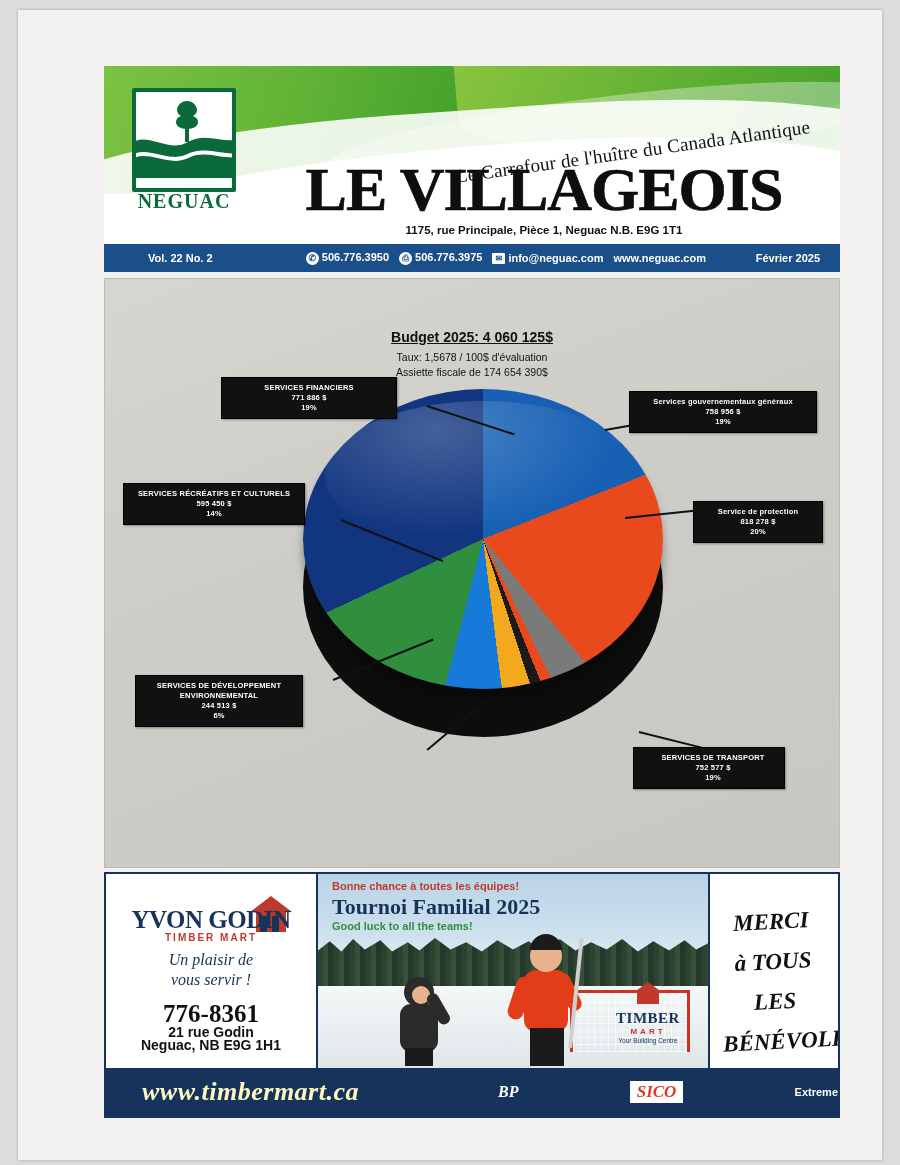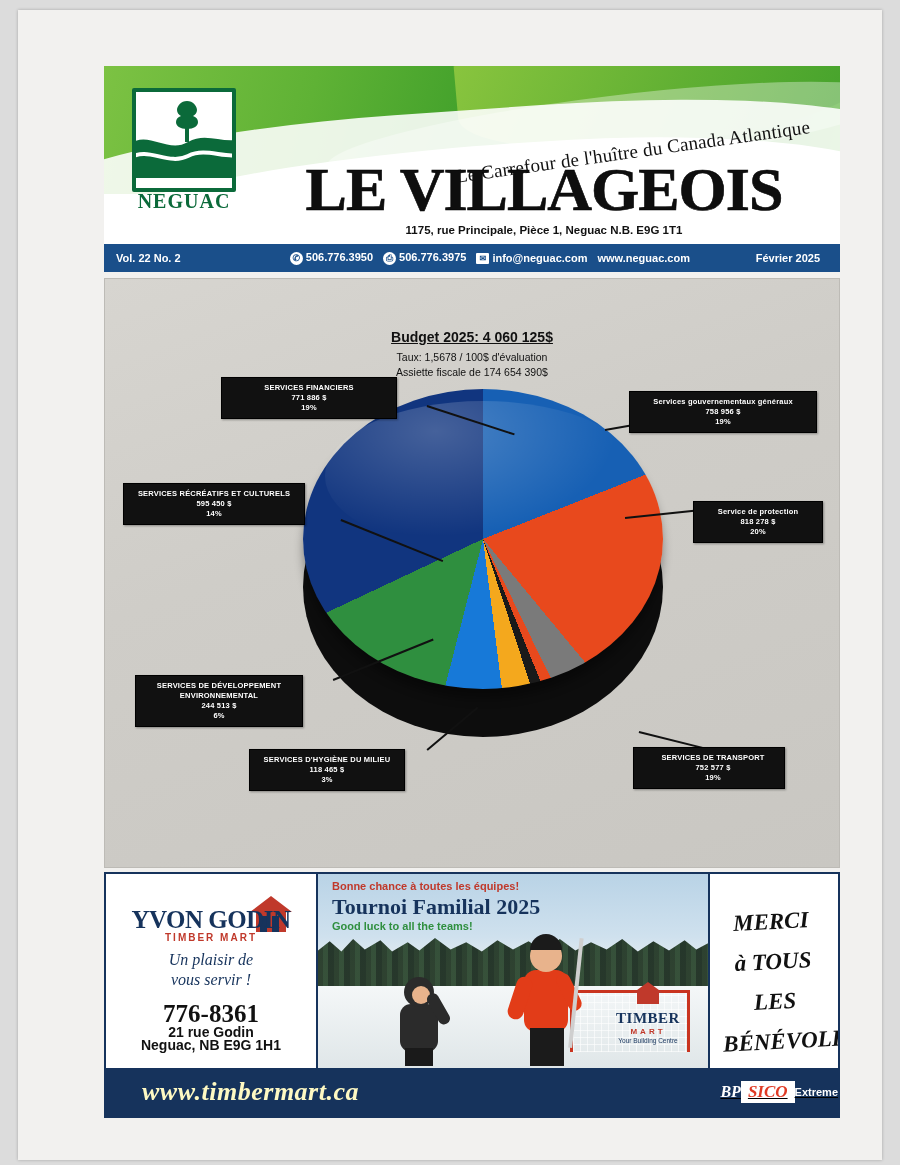--- a/index.html
+++ b/index.html
@@ -112,21 +112,21 @@
     text-align:center;
     font-size:11.5px; font-weight:bold; color:#111;
   }
   .mh-bluebar {
     position:absolute; left:0; bottom:0; width:100%; height:28px;
     background:#1a4f8a;
     color:#fff;
     display:flex; align-items:center;
     font-size:11px; font-weight:bold;
   }
-  .mh-bluebar .vol { padding-left:12px; width:120px; }
+  .mh-bluebar .vol { padding-left:12px; width:120px;margin-left:32px; }
   .mh-bluebar .mid { flex:1; display:flex; align-items:center; justify-content:center; gap:10px; }
   .mh-bluebar .date { padding-right:20px; }
   .ico-circ {
     display:inline-block; width:13px; height:13px; border-radius:50%;
     background:#fff; color:#1a4f8a; font-size:9px; line-height:13px; text-align:center;
     margin-right:3px; vertical-align:middle;
   }
   .ico-sq {
     display:inline-block; width:13px; height:11px; border-radius:1px;
     background:#fff; color:#1a4f8a; font-size:8px; line-height:11px; text-align:center;
@@ -310,21 +310,21 @@
   }
   .ad-bottom {
     position:absolute; left:0; bottom:0; width:100%; height:48px;
     background:#16335c; display:flex; align-items:center;
   }
   .ad-url {
     width:392px; padding-left:36px;
     color:#fef9c3; font-family:"Liberation Serif", serif;
     font-weight:bold; font-style:italic; font-size:26px; letter-spacing:.5px;
   }
-  .brands { flex:1; display:flex; align-items:center; justify-content:flex-end;text-decoration:underline; }
+  .brands { flex:1; display:flex; align-items:center; justify-content:space-between; }
   .brand-bp { color:#fff; font-style:italic; font-weight:bold; font-size:16px; font-family:"Liberation Serif",serif; }
   .brand-sico { color:#e03a24; background:#fff; font-style:italic; font-weight:bold; font-size:17px; padding:1px 7px; font-family:"Liberation Serif",serif;}
   .brand-extreme { color:#fff; font-weight:bold; font-size:11px; }
 </style>
 </head>
 <body>
 
 <div id="page">
   <div id="paper">
 
@@ -397,25 +397,20 @@
         <div class="amt">595 450 $</div>
         <div class="pct">14%</div>
       </div>
 
       <div class="callout" style="left:30px; top:396px; width:168px;">
         <div>SERVICES DE DÉVELOPPEMENT ENVIRONNEMENTAL</div>
         <div class="amt">244 513 $</div>
         <div class="pct">6%</div>
       </div>
 
-      <div class="callout" style="left:144px; top:470px; width:156px;">
-        <div>SERVICES D'HYGIÈNE DU MILIEU</div>
-        <div class="amt">118 465 $</div>
-        <div class="pct">3%</div>
-      </div>
 
       <div class="callout" style="left:528px; top:468px; width:152px;padding-left:14px;">
         <div>SERVICES DE TRANSPORT</div>
         <div class="amt">752 577 $</div>
         <div class="pct">19%</div>
       </div>
 
       <div class="callout" style="left:588px; top:222px; width:130px;">
         <div>Service de protection</div>
         <div class="amt">818 278 $</div>

